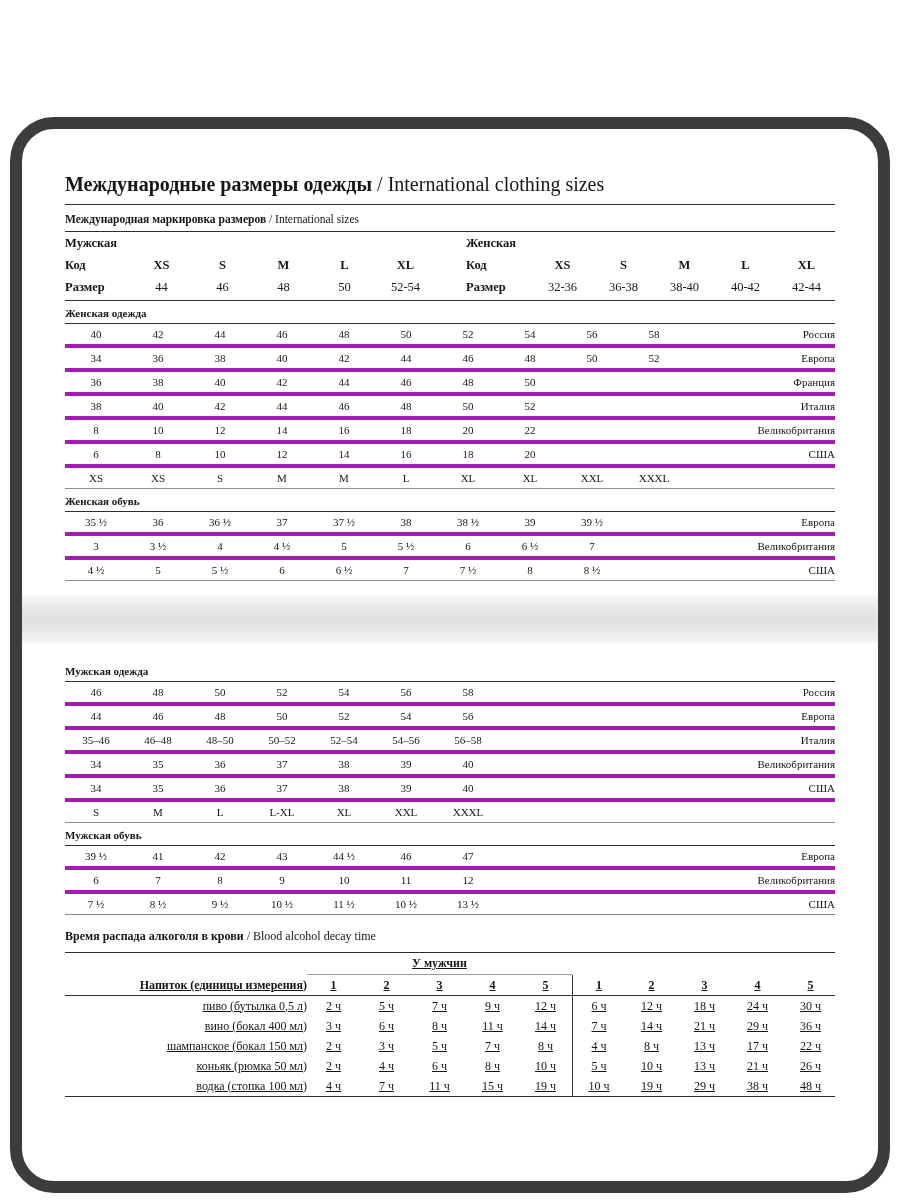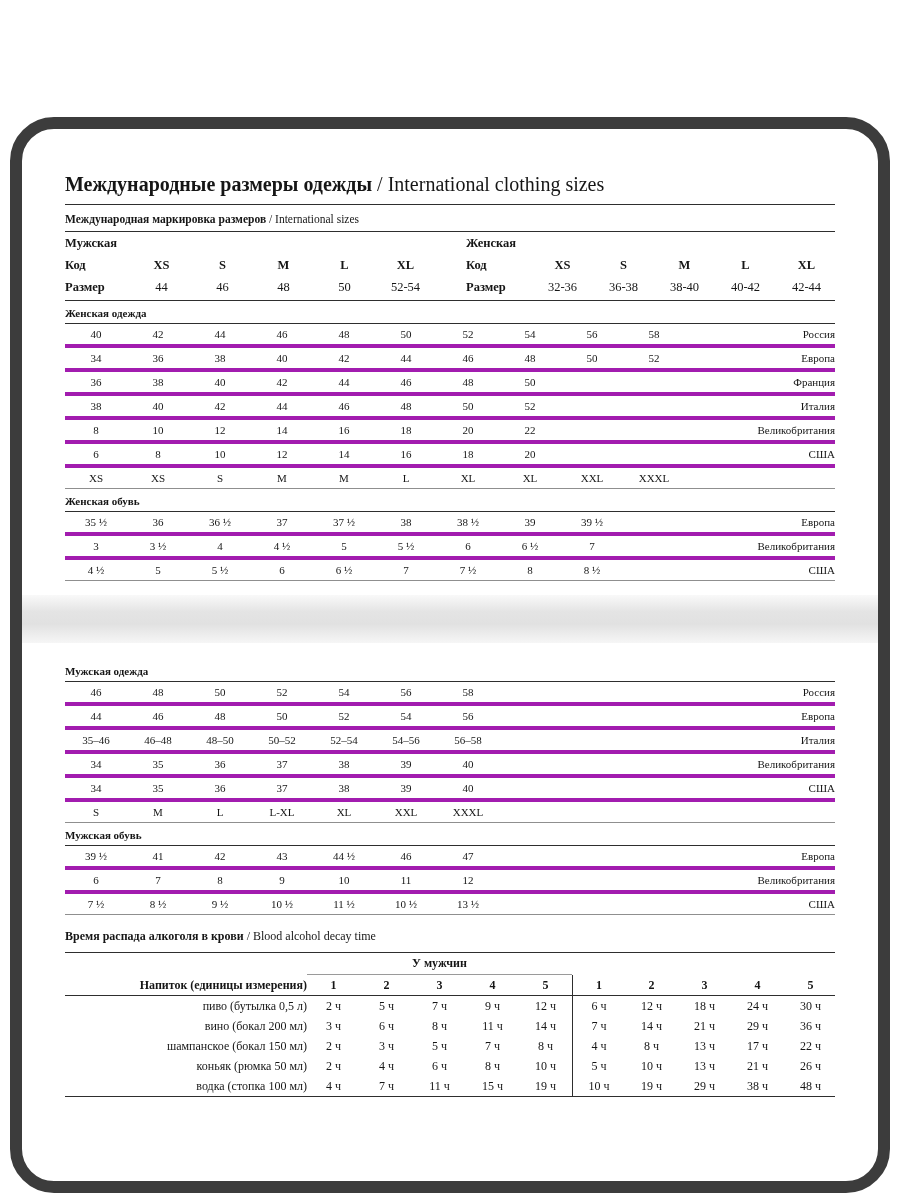--- a/index.html
+++ b/index.html
@@ -39,21 +39,21 @@
   .st-cell { text-align:center; padding:4px 0; white-space:nowrap; }
   .st-country { text-align:right; padding:4px 0; white-space:nowrap; }
 
   
   .spread-gap {
     height:48px; margin:14px 0 4px 0;
     background:linear-gradient(#f9f9f9, #e4e4e4 35%, #e1e1e1 60%, #f6f6f6);
   }
 
   
-  .alc-grid { font-size:12px; border-top:1px solid #2e2e2e; border-bottom:1px solid #2e2e2e; }
+  .alc-grid { font-size:12px; border-top:1px solid #2e2e2e; border-bottom:1px solid #2e2e2e;text-decoration:underline; }
   .alc-row { display:grid; grid-template-columns:242px repeat(10,53px); }
   .alc-cell { text-align:center; padding:2.5px 0; white-space:nowrap; }
   .alc-cell.drink { text-align:right; }
   .grp { grid-column:span 5; font-weight:bold; text-align:center; padding:3px 0; border-bottom:1px solid #9a9a9a; }
   .cols-row .alc-cell { font-weight:bold; }
   .cols-row { border-bottom:1px solid #2e2e2e; }
   .wdiv { border-left:1px solid #2e2e2e; }
 </style>
 </head>
 <body>
@@ -423,21 +423,21 @@
             <span class="alc-cell">7 ч</span>
             <span class="alc-cell">9 ч</span>
             <span class="alc-cell">12 ч</span>
             <span class="alc-cell wdiv">6 ч</span>
             <span class="alc-cell">12 ч</span>
             <span class="alc-cell">18 ч</span>
             <span class="alc-cell">24 ч</span>
             <span class="alc-cell">30 ч</span>
           </div>
           <div class="alc-row">
-            <span class="alc-cell drink">вино (бокал 200 мл)</span>
+            <span class="alc-cell drink">вино (бокал 400 мл)</span>
             <span class="alc-cell">3 ч</span>
             <span class="alc-cell">6 ч</span>
             <span class="alc-cell">8 ч</span>
             <span class="alc-cell">11 ч</span>
             <span class="alc-cell">14 ч</span>
             <span class="alc-cell wdiv">7 ч</span>
             <span class="alc-cell">14 ч</span>
             <span class="alc-cell">21 ч</span>
             <span class="alc-cell">29 ч</span>
             <span class="alc-cell">36 ч</span>

